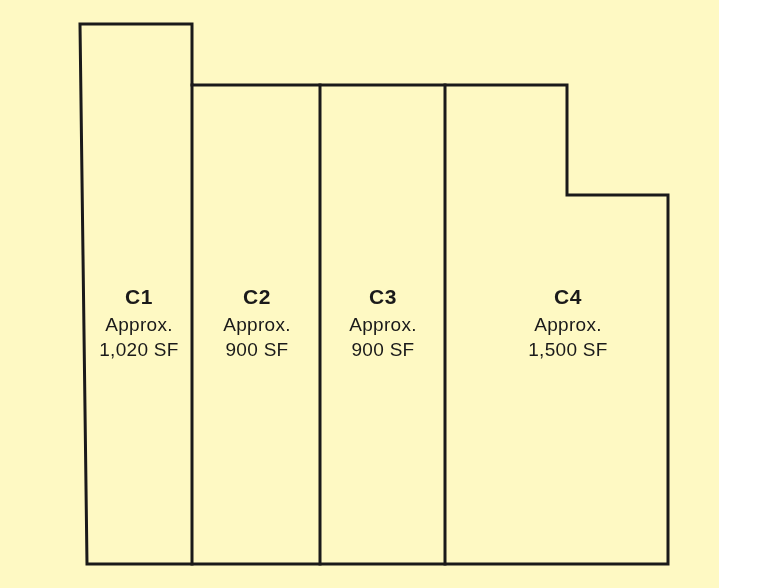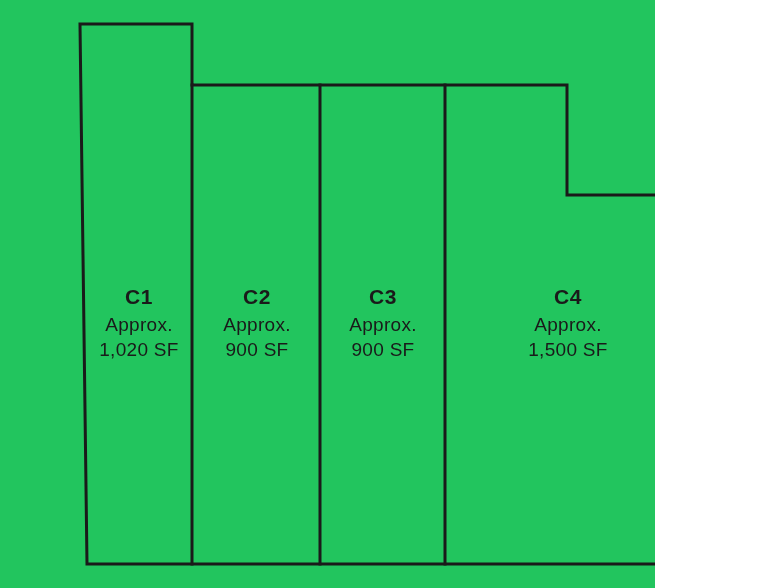--- a/index.html
+++ b/index.html
@@ -3,23 +3,23 @@
 <meta charset="utf-8">
 <style>
   html, body {
     margin: 0;
     padding: 0;
     background: #ffffff;
     font-family: "Liberation Sans", sans-serif;
   }
   .stage {
     position: relative;
-    width: 655px;
+    width: 719px;
     height: 588px;
-    background: #22c55e;
+    background: #fef9c3;
     overflow: hidden;
   }
   svg {
     display: block;
     width: 761px;
     height: 588px;
   }
   .wall {
     fill: none;
     stroke-width: 3;

